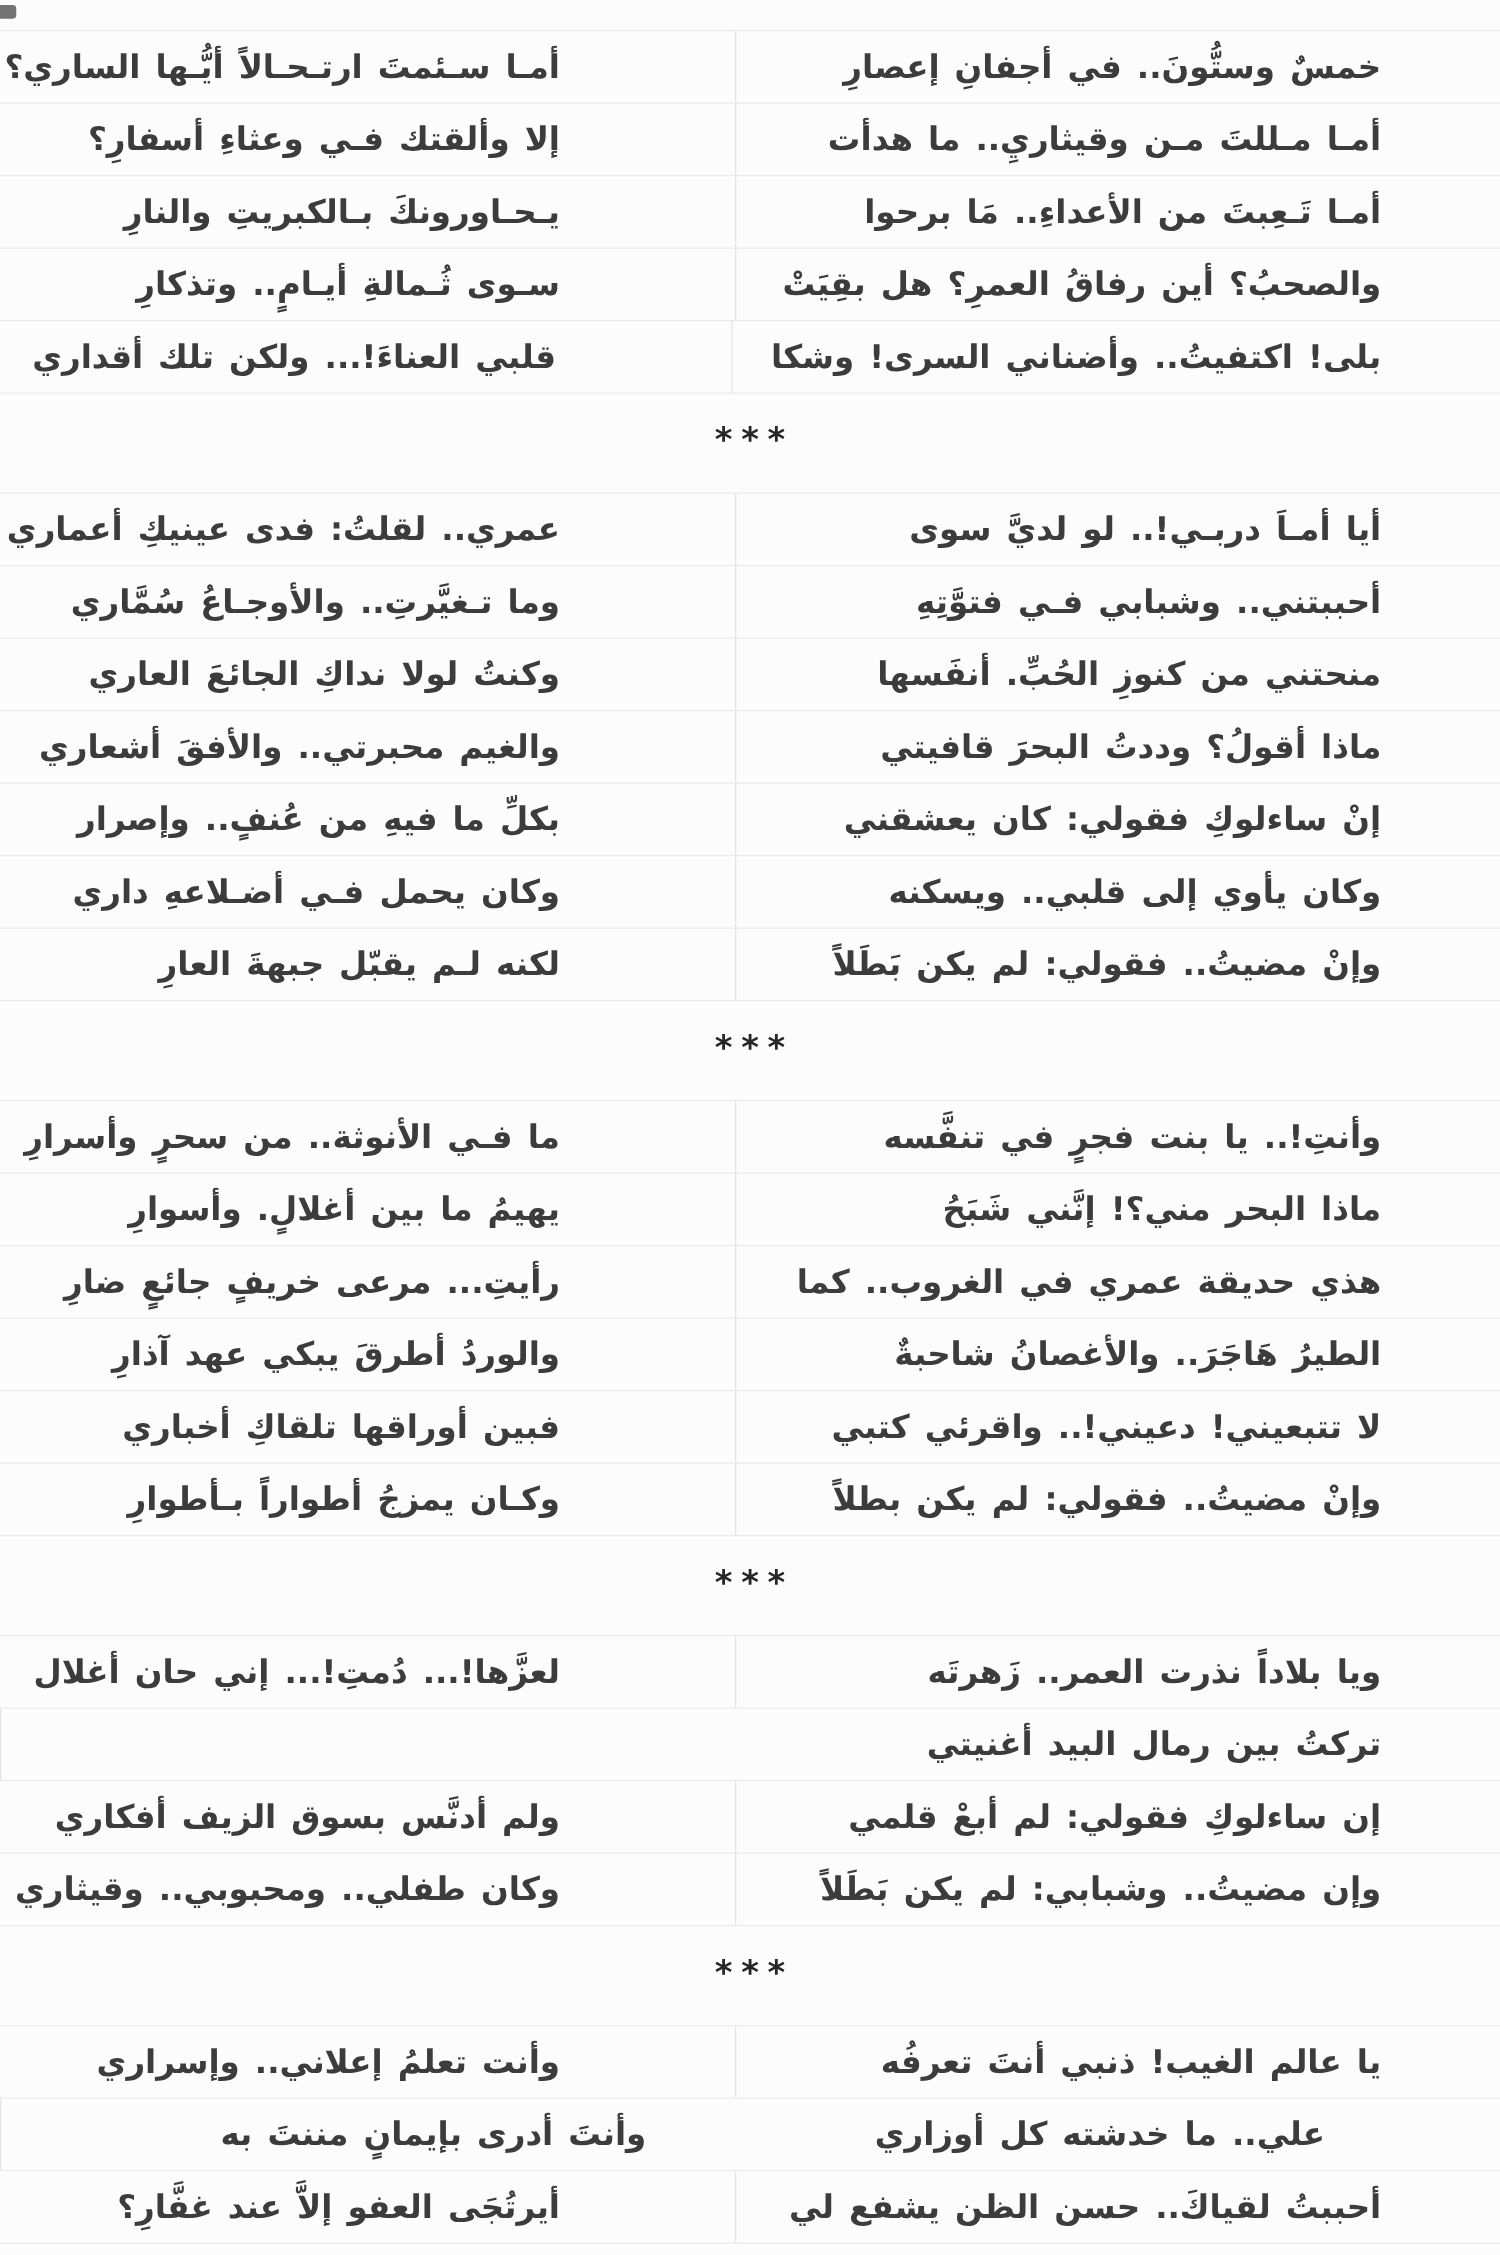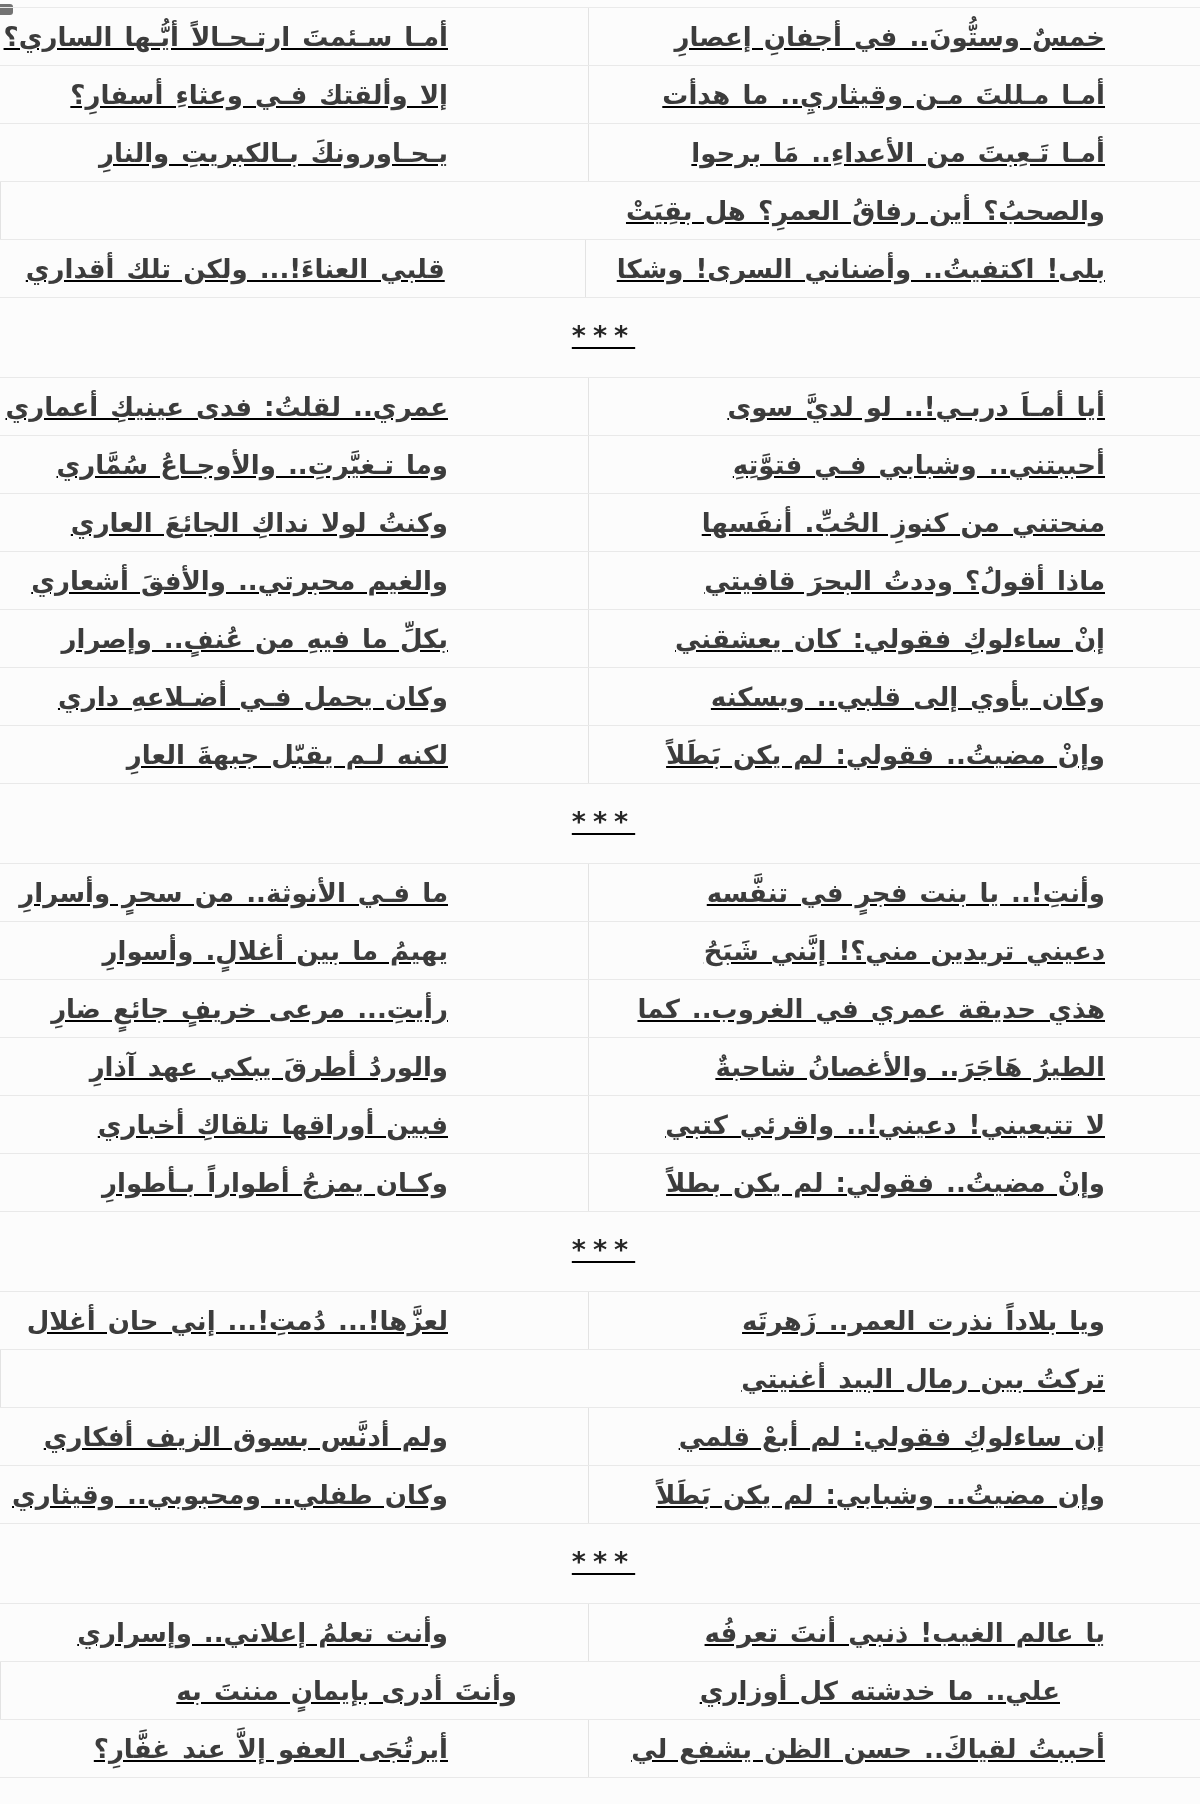--- a/index.html
+++ b/index.html
@@ -9,25 +9,24 @@
   body {
     position: relative;
     width: 1200px;
     height: 1804px;
     background: #fcfcfc;
     overflow: hidden;
     font-family: "DejaVu Sans", sans-serif;
   }
   .poem {
     position: absolute;
-    top: 7px;
+    top: 24px;
     left: 0;
     width: 1200px;
     border-top: 1px solid #eaeaea;
-    text-decoration: underline;
   }
   .verse-row {
     display: flex;
     height: 58px;
     box-sizing: border-box;
     border-bottom: 1px solid #e9e9e9;
   }
   .cell {
     display: flex;
     align-items: center;
@@ -94,20 +93,21 @@
       </div>
       <div class="verse-row">
         <div class="cell second">إلا وألقتك فـي وعثاءِ أسفارِ؟</div>
         <div class="cell first">أمـا مـللتَ مـن وقيثاريِ.. ما هدأت</div>
       </div>
       <div class="verse-row">
         <div class="cell second">يـحـاورونكَ بـالكبريتِ والنارِ</div>
         <div class="cell first">أمـا تَـعِبتَ من الأعداءِ.. مَا برحوا</div>
       </div>
       <div class="verse-row">
+        <div class="cell second">سـوى ثُـمالةِ أيـامٍ.. وتذكارِ</div>
         <div class="cell first">والصحبُ؟ أين رفاقُ العمرِ؟ هل بقِيَتْ</div>
       </div>
       <div class="verse-row">
         <div class="cell second">قلبي العناءَ!... ولكن تلك أقداري</div>
         <div class="cell first">بلى! اكتفيتُ.. وأضناني السرى! وشكا</div>
       </div>
       <div class="sep-row">
         <span class="stars">***</span>
       </div>
       <div class="verse-row">
@@ -140,21 +140,21 @@
       </div>
       <div class="sep-row">
         <span class="stars">***</span>
       </div>
       <div class="verse-row">
         <div class="cell second">ما فـي الأنوثة.. من سحرٍ وأسرارِ</div>
         <div class="cell first">وأنتِ!.. يا بنت فجرٍ في تنفَّسه</div>
       </div>
       <div class="verse-row">
         <div class="cell second">يهيمُ ما بين أغلالٍ. وأسوارِ</div>
-        <div class="cell first">دعيني تريدين مني؟! إنَّني شَبَحُ</div>
+        <div class="cell first">ماذا البحر مني؟! إنَّني شَبَحُ</div>
       </div>
       <div class="verse-row">
         <div class="cell second">رأيتِ... مرعى خريفٍ جائعٍ ضارِ</div>
         <div class="cell first">هذي حديقة عمري في الغروب.. كما</div>
       </div>
       <div class="verse-row">
         <div class="cell second">والوردُ أطرقَ يبكي عهد آذارِ</div>
         <div class="cell first">الطيرُ هَاجَرَ.. والأغصانُ شاحبةٌ</div>
       </div>
       <div class="verse-row">

